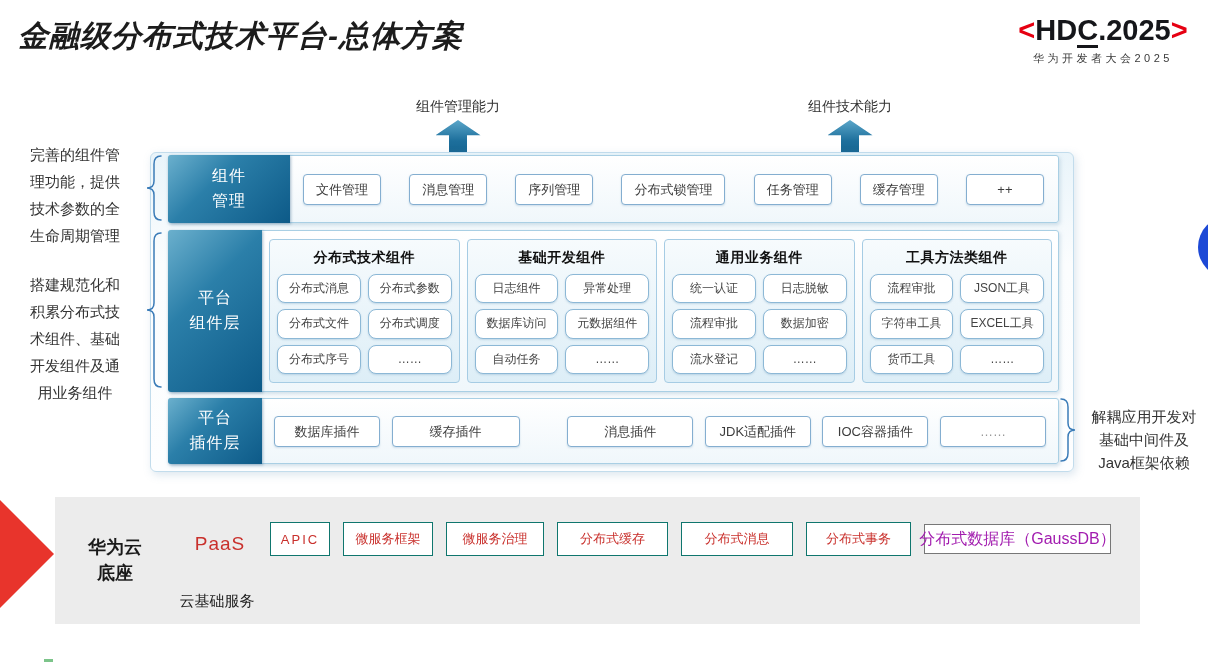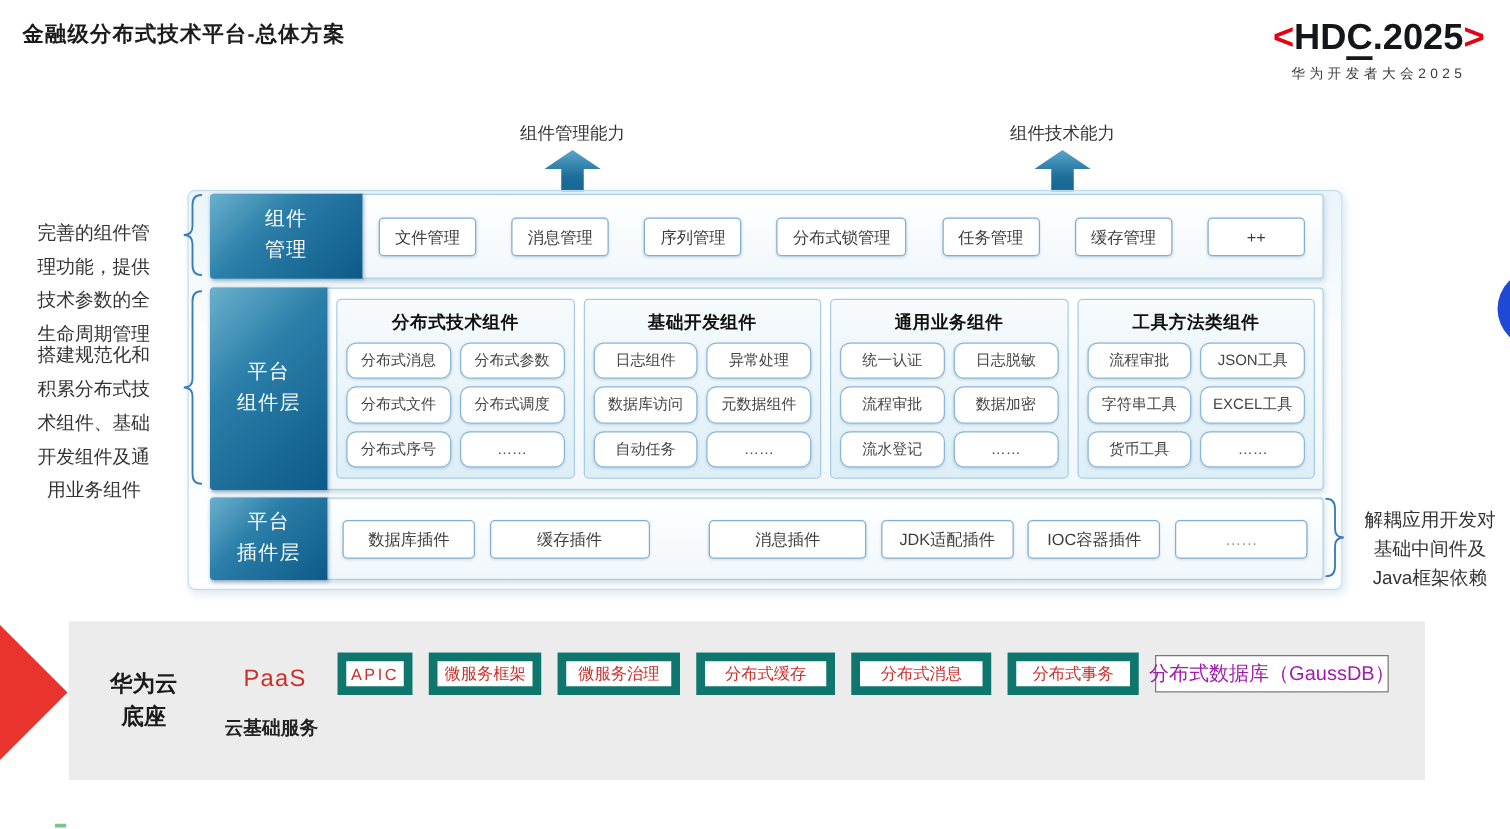--- a/index.html
+++ b/index.html
@@ -1,20 +1,20 @@
 <!DOCTYPE html>
 <html><head>
 <meta charset="utf-8">
 <style>
   html,body{margin:0;padding:0;background:#fff;}
   .stage{position:relative;width:1208px;height:663px;background:#fff;overflow:hidden;
          font-family:"Liberation Sans","DejaVu Sans",sans-serif;color:#333;}
 
   
-  .title{position:absolute;left:18px;top:16px;font-size:17px;font-weight:bold;color:#1c1c1c;letter-spacing:1px;}
+  .title{position:absolute;left:18px;top:16px;font-size:30px;font-weight:bold;color:#1c1c1c;letter-spacing:1px;font-style:italic;}
   .hdc{position:absolute;left:1002px;top:14px;width:202px;text-align:center;}
   .hdc-line1{font-size:29px;font-weight:bold;color:#15161a;letter-spacing:0px;white-space:nowrap;}
   .hdc-angle{color:#e60012;font-weight:bold;}
   .hdc-c{display:inline-block;border-bottom:3px solid #15161a;line-height:1.0;}
   .hdc-line2{font-size:11px;letter-spacing:3.5px;color:#3a3a3a;margin-top:3px;white-space:nowrap;}
 
   
   .arrow-group{position:absolute;width:92px;text-align:center;margin-left:40px;}
   .arrow-label{font-size:14px;color:#333;white-space:nowrap;}
   .arrow-shape{width:45px;height:38px;margin:4px auto 0;
@@ -55,23 +55,23 @@
   .brace path{stroke:#3b7cb8;stroke-width:1.5;fill:none;stroke-linecap:round;}
 
   
   .foundation{position:absolute;left:55px;top:497px;width:1085px;height:127px;background:#ececec;}
   .red-arrow{position:absolute;left:0;top:500px;width:54px;height:108px;background:#e8342c;
     clip-path:polygon(0 0,100% 50%,0 100%);}
   .fnd-label{position:absolute;left:72px;top:534px;width:86px;text-align:center;font-size:18px;
     font-weight:bold;color:#1a1a1a;line-height:26px;white-space:pre-line;}
   .paas-text{position:absolute;left:183px;top:533px;width:74px;text-align:center;font-size:19px;
     font-weight:normal;color:#c9302c;letter-spacing:1px;}
-  .iaas-text{position:absolute;left:174px;top:573px;width:86px;text-align:center;font-size:15px;color:#222;font-weight:bold;}
+  .iaas-text{position:absolute;left:174px;top:592px;width:86px;text-align:center;font-size:15px;color:#222;}
   .paas-row{position:absolute;left:270px;top:522px;height:34px;display:flex;gap:13px;align-items:center;}
-  .rchip{background:#fff;border:7px solid #0f766e;color:#c9302c;font-size:13px;height:34px;
+  .rchip{background:#fff;border:1px solid #0f766e;color:#c9302c;font-size:13px;height:34px;
     display:flex;align-items:center;justify-content:center;box-sizing:border-box;white-space:nowrap;}
   .dbchip{background:#fff;border:1px solid #777;color:#a21caf;font-size:16px;height:30px;
     display:flex;align-items:center;justify-content:center;box-sizing:border-box;white-space:nowrap;}
   .cloud-row{position:absolute;left:270px;top:572px;height:28px;display:flex;gap:22px;}
   .cchip{background:#fff;border:1px solid #8a8a8a;color:#222;font-size:13px;width:123px;height:28px;
     display:flex;align-items:center;justify-content:center;box-sizing:border-box;white-space:nowrap;}
 
   .blue-circle{position:absolute;left:1198px;top:216px;width:62px;height:62px;border-radius:50%;background:#1d49d6;}
   .green-speck{position:absolute;left:44px;top:659px;width:9px;height:3px;background:#7cc48a;}
 </style>
@@ -91,21 +91,21 @@
     <div class="arrow-label">组件管理能力</div>
     <div class="arrow-shape"></div>
   </div>
   <div class="arrow-group" style="left:764px;top:98px;">
     <div class="arrow-label">组件技术能力</div>
     <div class="arrow-shape"></div>
   </div>
 
   <div class="outer-box"></div>
 
-  <div class="note" style="left:28px;top:141px;width:94px;line-height:27px;margin-top:32px;">完善的组件管
+  <div class="note" style="left:28px;top:141px;width:94px;line-height:27px;">完善的组件管
 理功能，提供
 技术参数的全
 生命周期管理</div>
   <div class="note" style="left:28px;top:271px;width:94px;line-height:27px;">搭建规范化和
 积累分布式技
 术组件、基础
 开发组件及通
 用业务组件</div>
   <div class="note" style="left:1082px;top:405px;width:124px;line-height:23px;">解耦应用开发对
 基础中间件及

